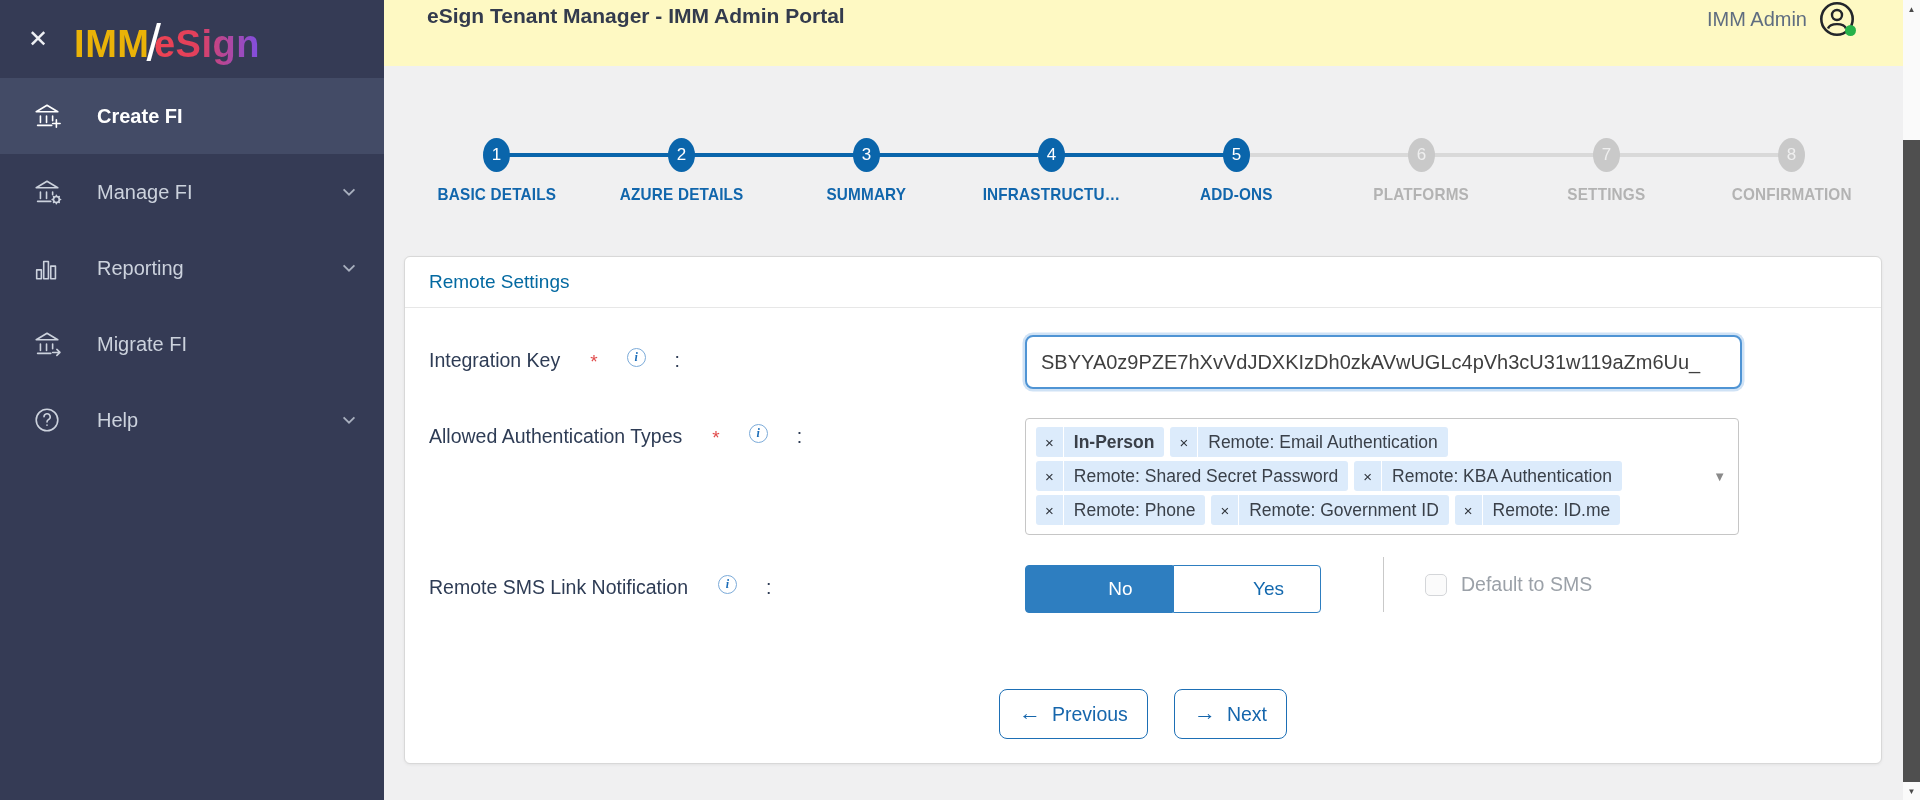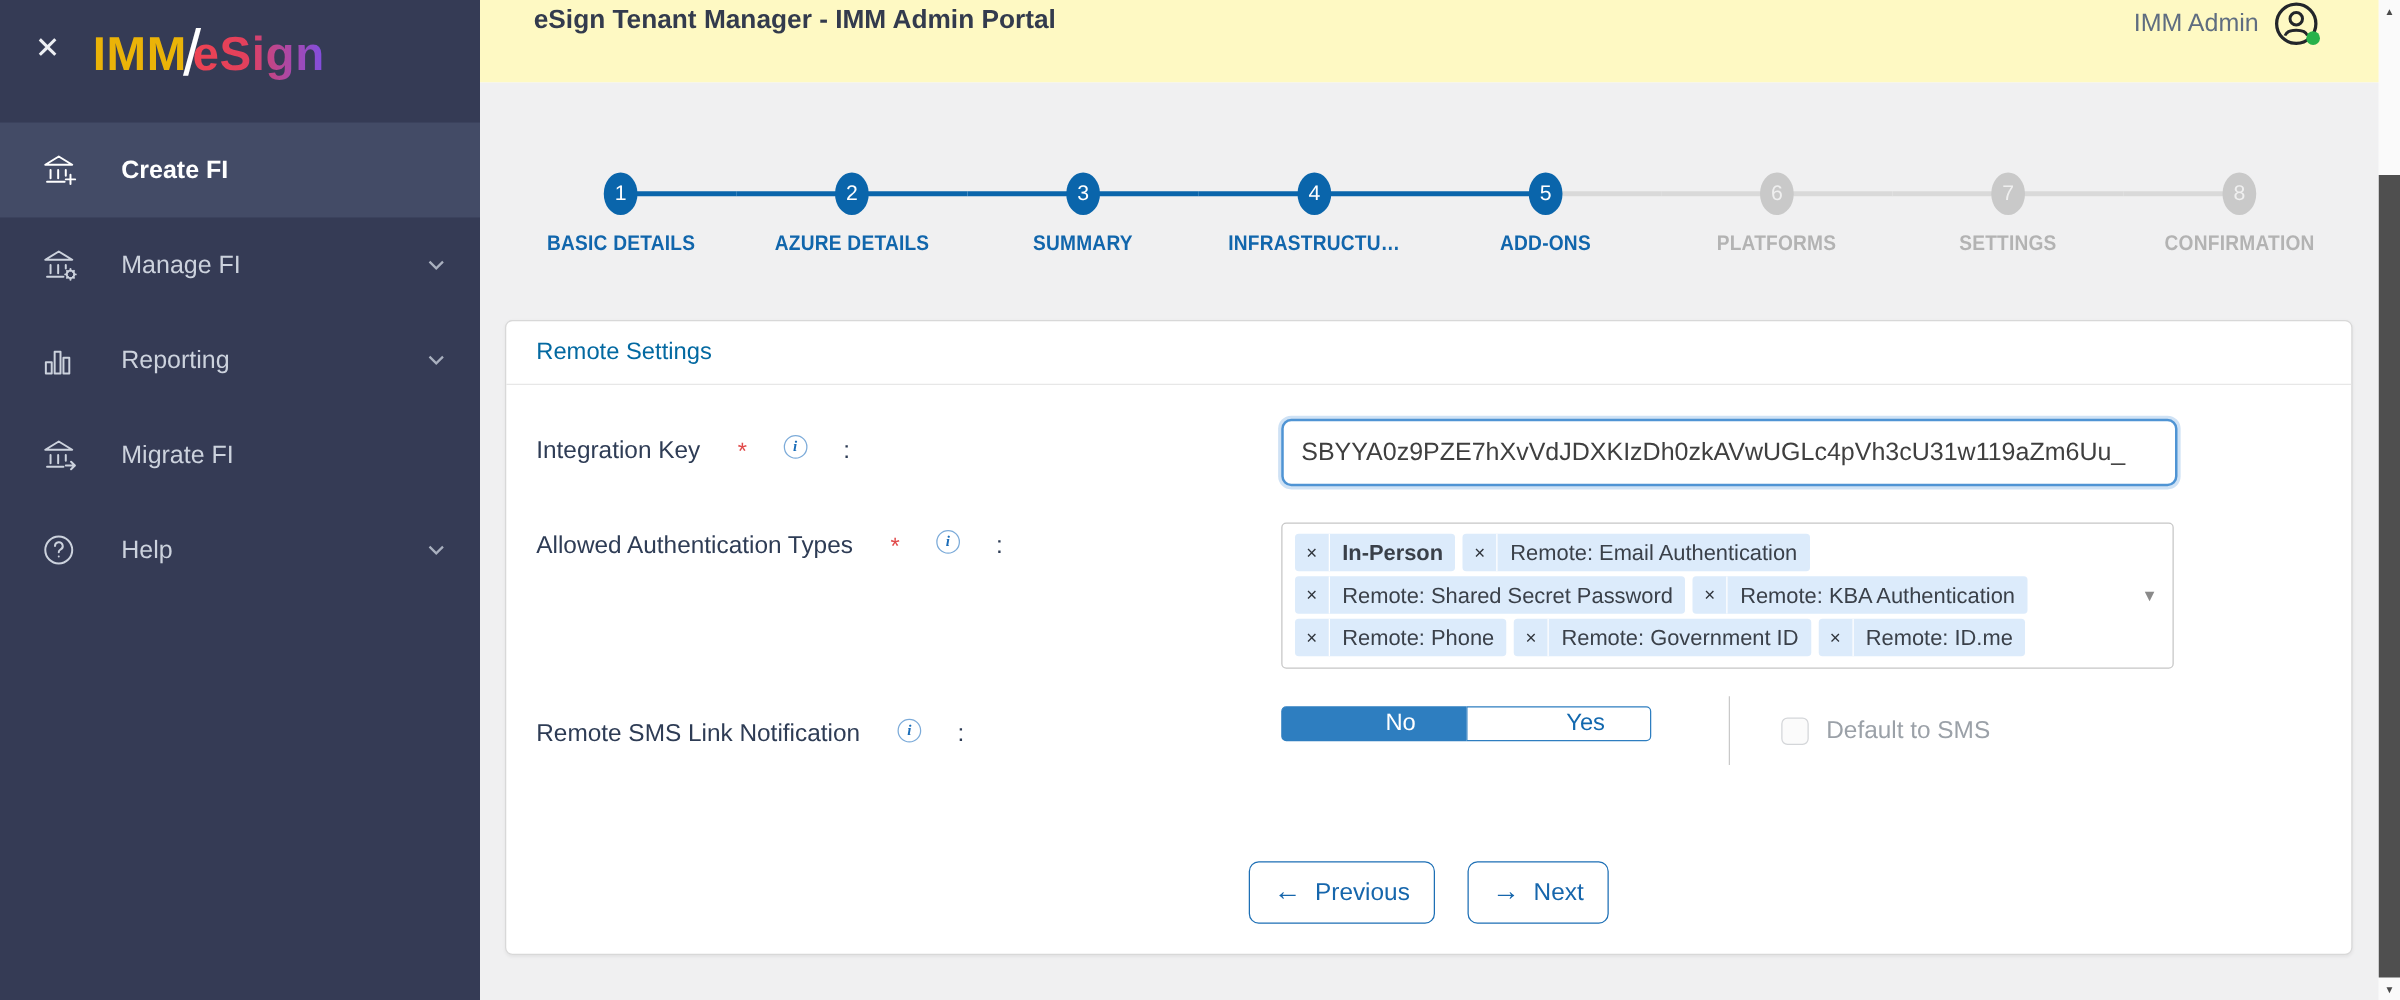--- a/index.html
+++ b/index.html
@@ -10,21 +10,21 @@
   
   .sidebar { position:absolute; left:0; top:0; width:384px; height:800px; background:#353b55; z-index:5; }
   .logo-row { height:78px; display:flex; align-items:center; padding-left:28px; }
   .close-x { color:#eef0f4; font-size:24px; line-height:1; cursor:pointer; margin-right:26px; font-weight:400; }
   .logo { display:flex; align-items:baseline; user-select:none; }
   .logo-imm { color:#eab308; font-size:38px; font-weight:700; letter-spacing:.5px; }
   .logo-slash { color:#ffffff; font-size:52px; font-weight:400; margin:0 -7px 0 -3px; position:relative; top:4px; }
   .logo-esign { font-size:38px; font-weight:700; letter-spacing:.5px;
                 background:linear-gradient(90deg,#ee4352 0%,#e2405c 40%,#7e4fe3 100%);
                 -webkit-background-clip:text; background-clip:text; color:transparent; }
-  .nav { margin-top:20px; }
+  .nav { }
   .nav-item { height:76px; display:flex; align-items:center; padding:0 26px 0 32px;
               color:#ccd2dd; font-size:20px; cursor:pointer; }
   .nav-item.active { background:#434b66; color:#ffffff; font-weight:700; }
   .nav-ico { width:30px; height:30px; margin-right:35px; flex:0 0 30px; display:flex; align-items:center; }
   .nav-ico svg { width:30px; height:30px; stroke:currentColor; fill:none; stroke-width:1.7;
                  stroke-linecap:round; stroke-linejoin:round; }
   .chev { margin-left:auto; color:#a9b0bf; display:flex; }
   .chev svg { stroke:currentColor; fill:none; stroke-width:2; }
 
   
@@ -81,21 +81,21 @@
   .chip { display:inline-flex; align-items:center; height:30px; margin:2px 3px; background:#dcebfb;
           border-radius:3px; font-size:17.5px; color:#3a4049; overflow:hidden; }
   .chip-x { padding:0 9px; font-size:15px; color:#30353c; cursor:pointer; align-self:stretch;
             display:flex; align-items:center; }
   .chip-div { width:1px; align-self:stretch; background:#ffffff; }
   .chip-label { padding:0 10px; white-space:nowrap; }
   .chip.bold .chip-label { font-weight:700; }
   .msel-caret { position:absolute; right:12px; top:50px; font-size:13px; color:#8a8a8a; cursor:pointer; }
 
   .toggle { position:absolute; left:620px; top:308px; display:flex; }
-  .seg { width:148px; height:28px; display:flex; align-items:center; justify-content:center;
+  .seg { width:148px; height:48px; display:flex; align-items:center; justify-content:center;
          font-size:19px; cursor:pointer;padding-left:43px; }
   .seg-no { background:#2e7ec0; border:1px solid #2e7ec0; color:#ffffff; border-radius:4px 0 0 4px; }
   .seg-yes { background:#ffffff; border:1px solid #2e7ec0; color:#1268ae; border-radius:0 4px 4px 0; }
   .v-div { position:absolute; left:978px; top:300px; width:1px; height:55px; background:#c9c9c9; }
   .cbx { position:absolute; left:1020px; top:317px; width:22px; height:22px; border:1.5px solid #d4d6d9;
          border-radius:5px; background:#fbfbfb; cursor:pointer; }
   .cbx-label { position:absolute; left:1056px; top:316px; font-size:19.5px; color:#9ba1a8; }
 
   .btn-row { position:absolute; left:0; right:0; top:432px; display:flex; justify-content:center; gap:26px; }
   .btn { height:50px; display:flex; align-items:center; gap:11px; padding:0 19px;

